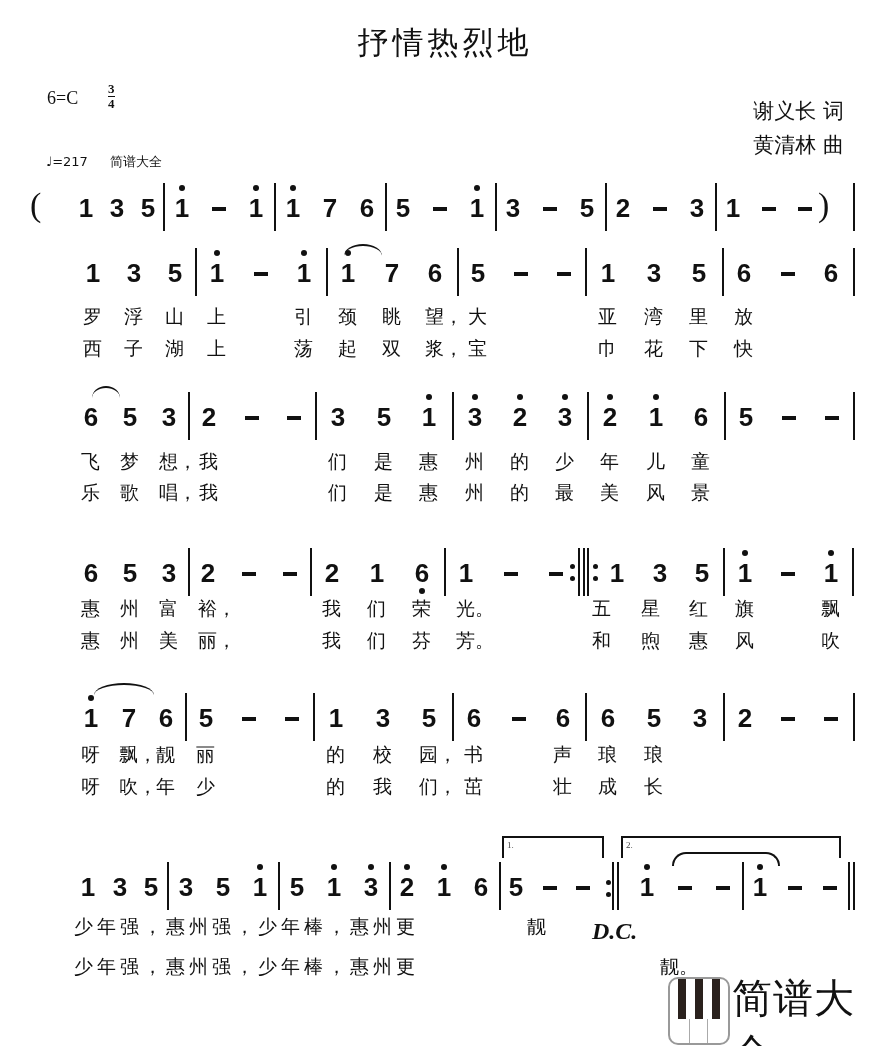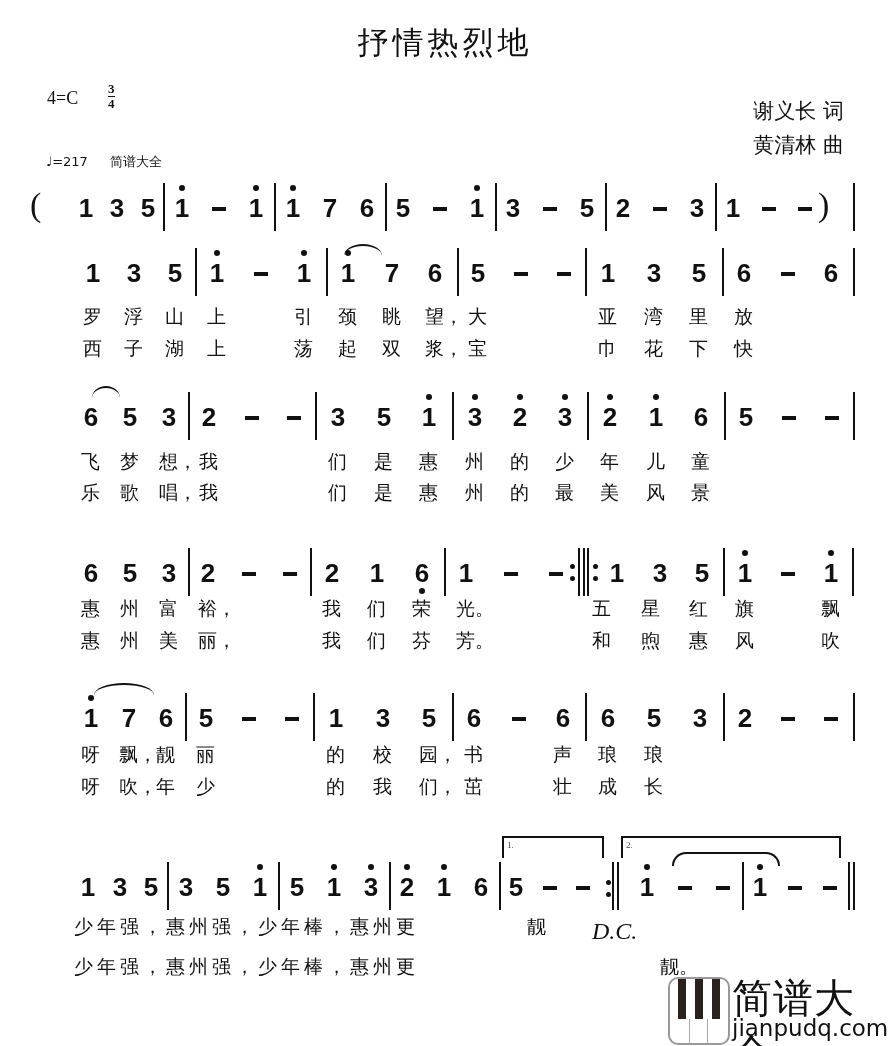--- a/index.html
+++ b/index.html
@@ -15,33 +15,33 @@
   .note .hd { position:absolute; left:9px; top:-8px; width:6px; height:6px; border-radius:50%; background:#111; }
   .note .ld { position:absolute; left:9px; bottom:-6px; width:6px; height:6px; border-radius:50%; background:#111; }
   .dash { position:absolute; width:14px; height:4px; background:#111; }
   .bar { position:absolute; width:2px; background:#111; }
   .lyric { position:absolute; font-size:19px; font-family:"DejaVu Sans", sans-serif; line-height:22px; white-space:pre; }
   .paren { position:absolute; font-size:34px; font-family:"Liberation Serif", serif; }
   .slur { position:absolute; border-top:2px solid #111; border-radius:50% 50% 0 0 / 100% 100% 0 0; height:10px; }
   .volta { position:absolute; border-top:2px solid #111; border-left:2px solid #111; border-right:2px solid #111; height:20px; }
   .volta span { position:absolute; left:3px; top:2px; font-size:9px; font-family:"Liberation Serif", serif; color:#444; }
   .rdot { position:absolute; width:5px; height:5px; border-radius:50%; background:#111; }
-  .dc { position:absolute; font-family:"Liberation Serif", serif; font-style:italic; font-weight:normal; font-size:24px; }
+  .dc { position:absolute; font-family:"Liberation Serif", serif; font-style:italic; font-weight:bold; font-size:24px; }
   .logo { position:absolute; left:668px; top:975px; width:216px; height:68px; }
   .keys { position:absolute; left:0; top:2px; width:58px; height:64px; border:2px solid #999; border-radius:10px; overflow:hidden; background:#fff; }
   .keys .bk { position:absolute; top:0; width:8px; height:40px; background:#2a211d; }
   .keys .wl { position:absolute; top:40px; width:1px; height:26px; background:#aaa; }
   .logo .cn { position:absolute; left:64px; top:-4px; font-size:40px; letter-spacing:1px; }
   .logo .url { position:absolute; left:64px; top:40px; font-size:23px; font-family:"DejaVu Sans", sans-serif; }
 </style>
 </head>
 <body>
 
 <div class="abs title">抒情热烈地</div>
-<div class="abs key">4=C</div>
+<div class="abs key">6=C</div>
 <div class="abs ts">
   <span style="border-bottom:1px solid #111;">3</span>
   <span>4</span>
 </div>
 <div class="abs tempo">
   <span>♩</span><span>=217</span>
   <span style="margin-left:18px;">简谱大全</span>
 </div>
 <div class="abs credit" style="top:97px;">谢义长 词</div>
 <div class="abs credit" style="top:131px;">黄清林 曲</div>
@@ -330,14 +330,13 @@
 
 <div class="logo">
   <div class="keys">
     <div class="bk" style="left:8px;"></div>
     <div class="bk" style="left:25px;"></div>
     <div class="bk" style="left:42px;"></div>
     <div class="wl" style="left:19px;"></div>
     <div class="wl" style="left:37px;"></div>
   </div>
   <div class="cn">简谱大全</div>
-  <div class="url">jianpudq.com</div>
 </div>
 
 </body></html>

